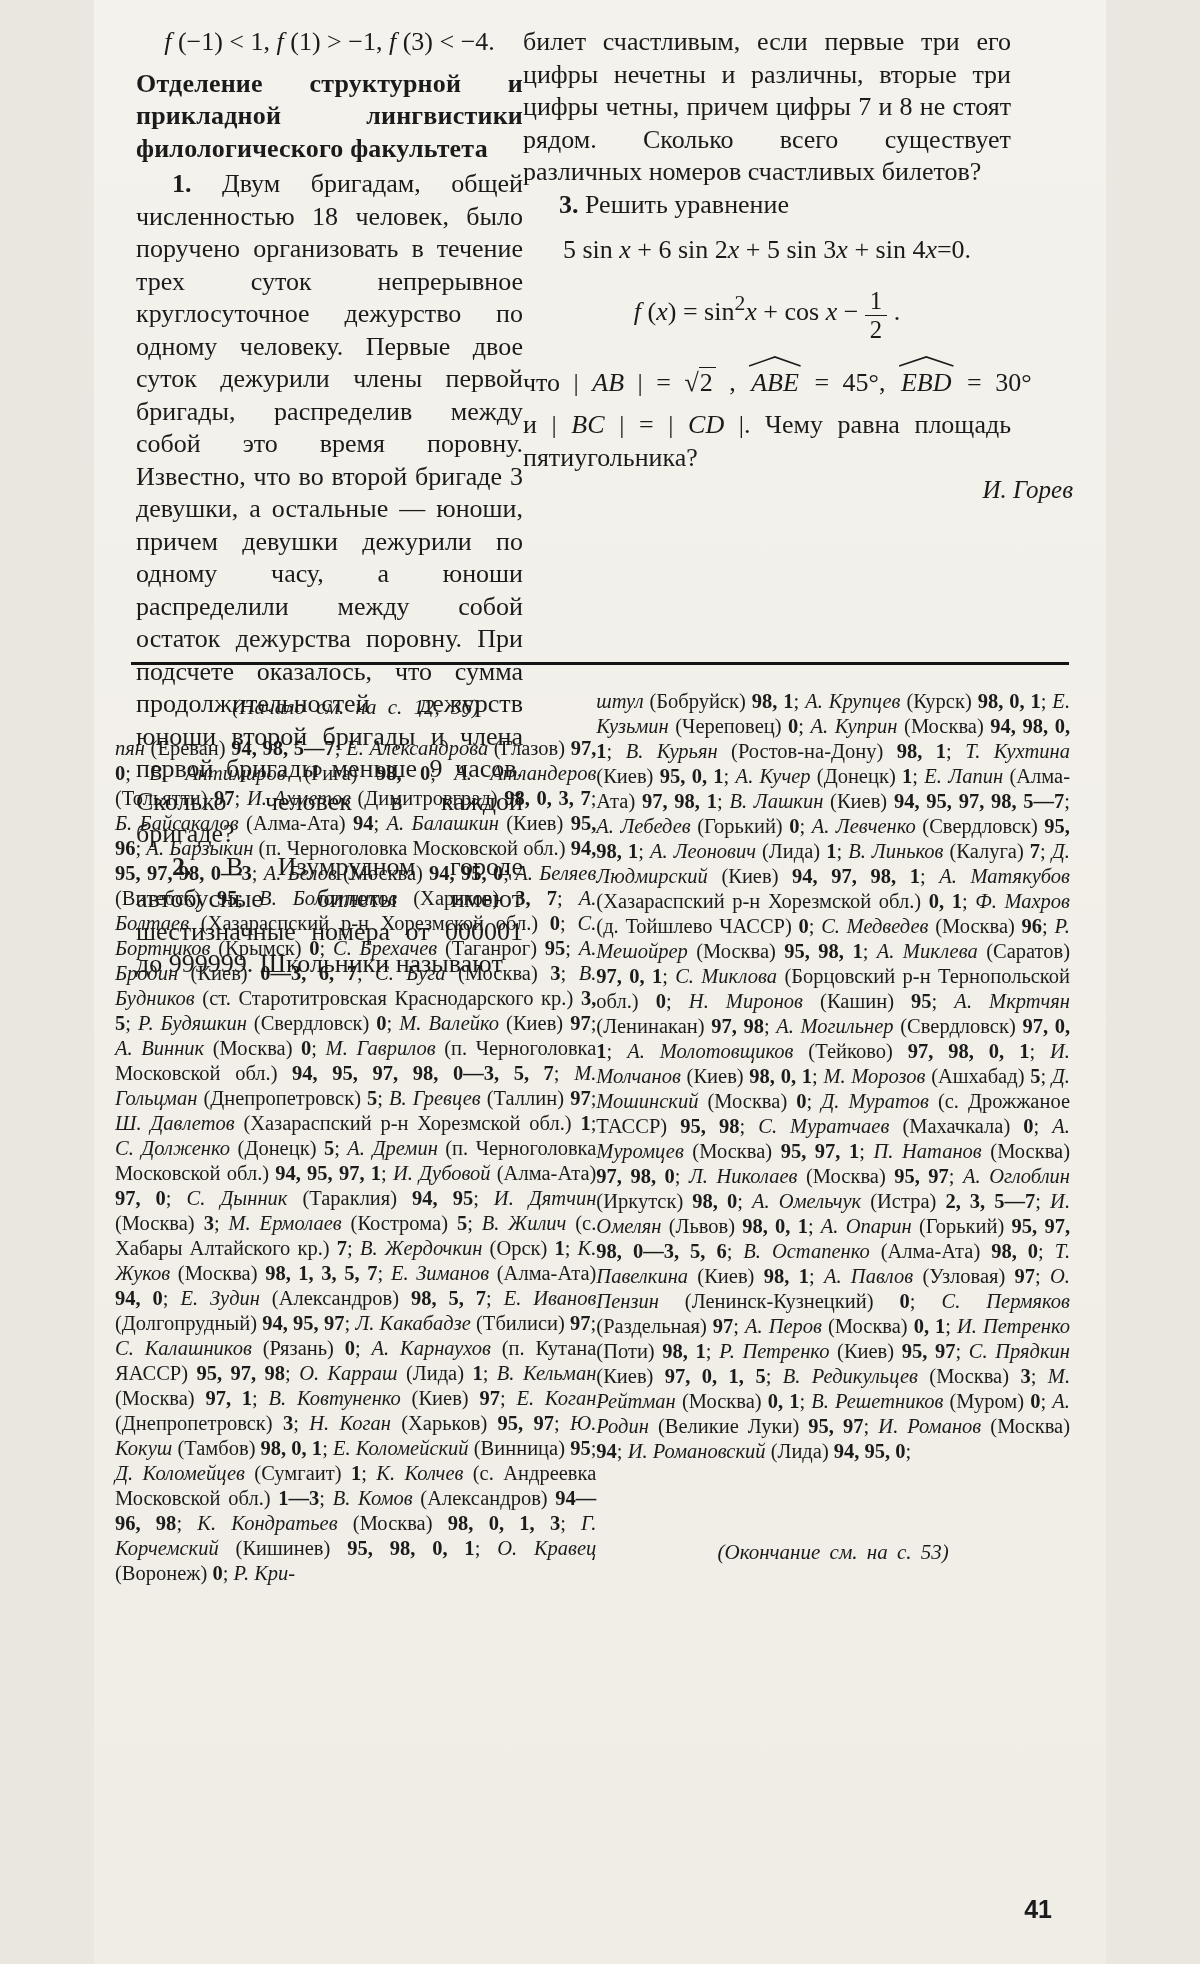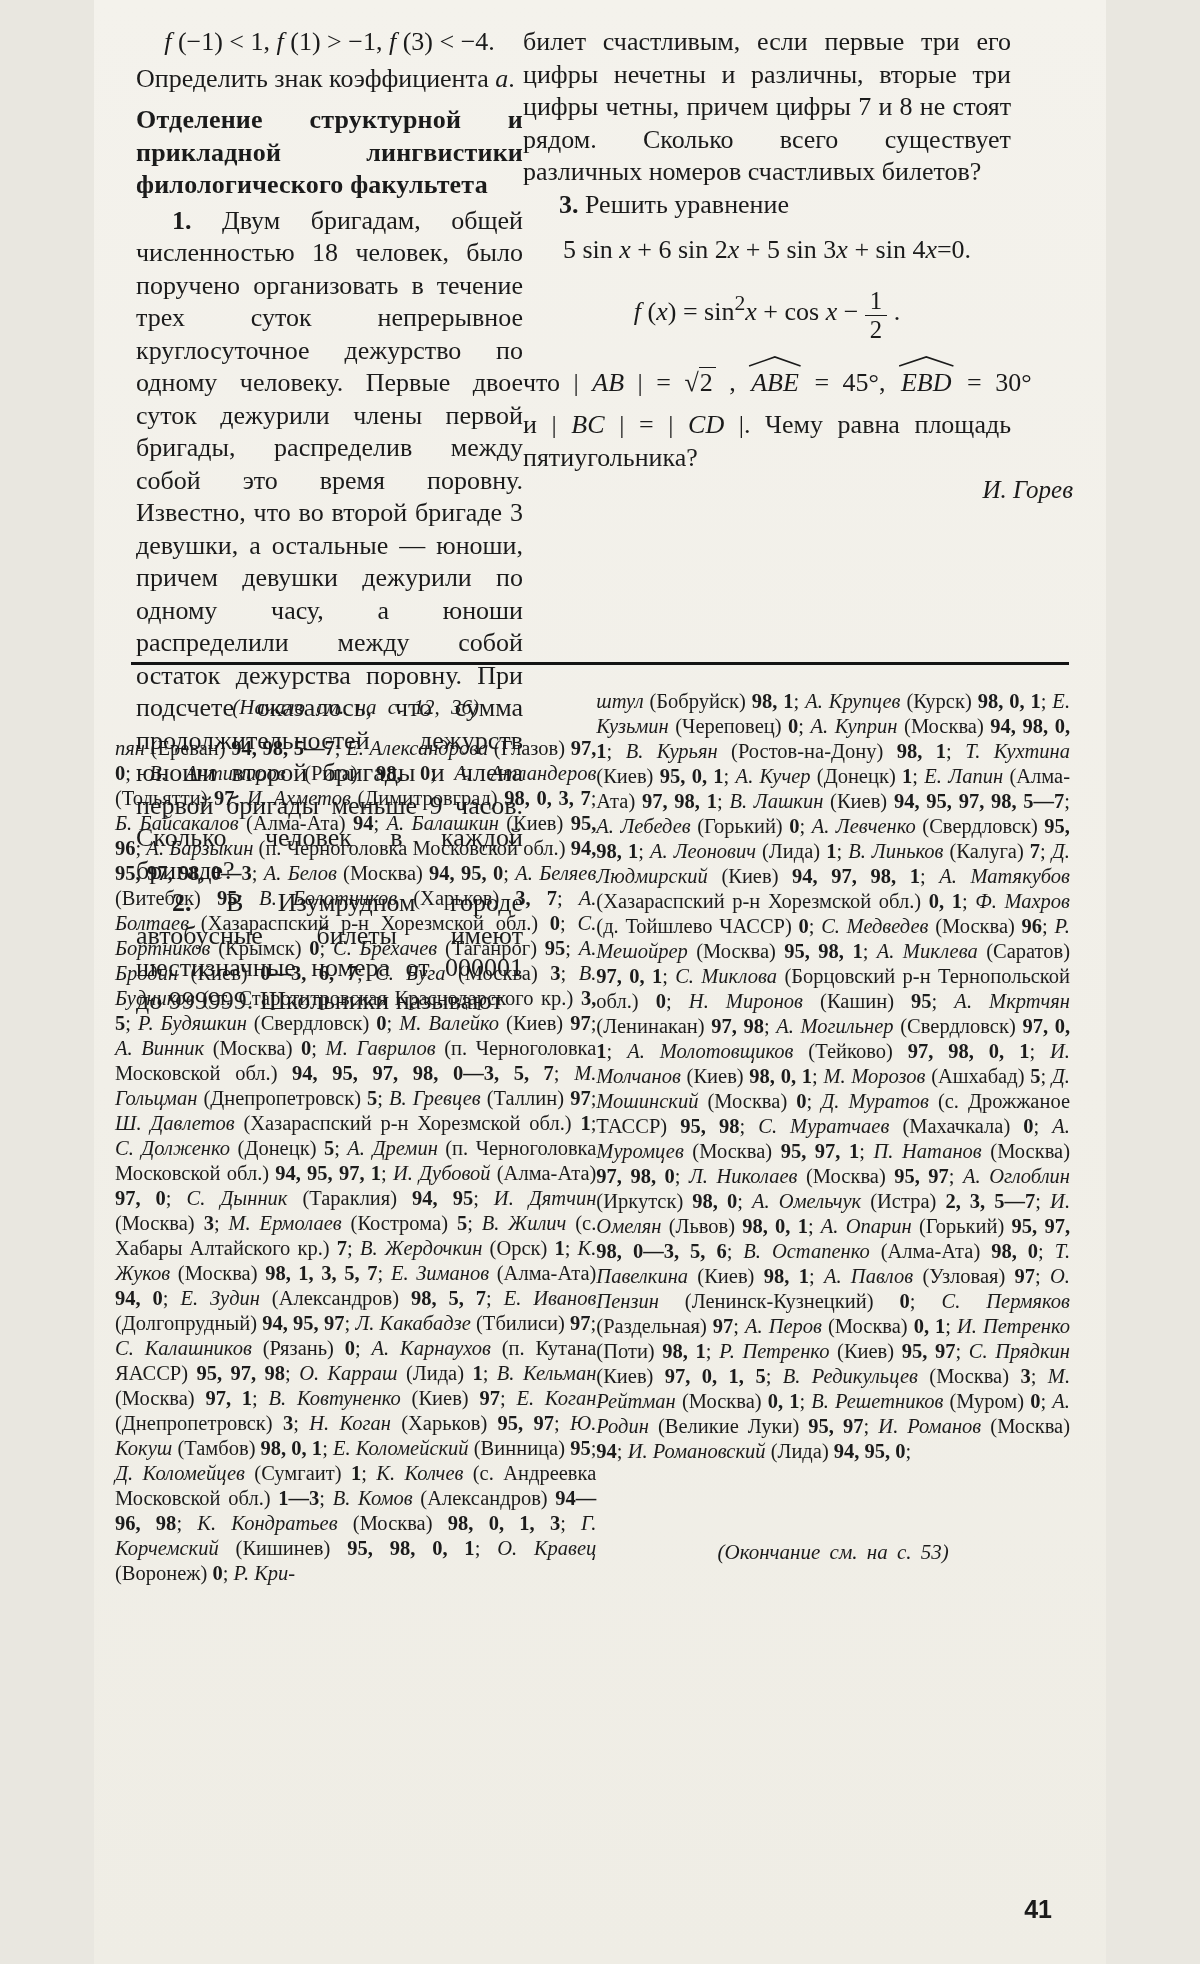--- a/index.html
+++ b/index.html
@@ -47,21 +47,20 @@
   .pageno{position:absolute;right:54px;bottom:40px;font-family:"Liberation Sans",sans-serif;font-weight:bold;font-size:25px;}
 </style>
 </head>
 <body>
 
 <div class="page">
 
   <div class="top">
     <div class="col top-left">
       <div class="formula-center"><span class="it">f</span><span> (−1) &lt; 1,  </span><span class="it">f</span><span> (1) &gt; −1,  </span><span class="it">f</span><span> (3) &lt; −4.</span></div>
-      <div class="noindent"><span>Определить знак коэффициента </span><span class="it">а</span><span>.</span></div>
       <div class="heading">Отделение структурной и прикладной лингвистики филологического факультета</div>
       <div class="par"><span class="bd">1.</span><span> Двум бригадам, общей численностью 18 человек, было поручено организовать в течение трех суток непрерывное круглосуточное дежурство по одному человеку. Первые двое суток дежурили члены первой бригады, распределив между собой это время поровну. Известно, что во второй бригаде 3 девушки, а остальные — юноши, причем девушки дежурили по одному часу, а юноши распределили между собой остаток дежурства поровну. При подсчете оказалось, что сумма продолжительностей дежурств юноши второй бригады и члена первой бригады меньше 9 часов. Сколько человек в каждой бригаде?</span></div>
       <div class="par"><span class="bd">2.</span><span> В Изумрудном городе автобусные билеты имеют шестизначные номера от 000001 до 999999. Школьники называют</span></div>
     </div>
     <div class="col top-right">
       <div class="noindent">билет счастливым, если первые три его цифры нечетны и различны, вторые три цифры четны, причем цифры 7 и 8 не стоят рядом. Сколько всего существует различных номеров счастливых билетов?</div>
       <div class="par"><span class="bd">3.</span><span> Решить уравнение</span></div>
       <div class="eq"><span>5 sin </span><span class="it">x</span><span> + 6 sin 2</span><span class="it">x</span><span> + 5 sin 3</span><span class="it">x</span><span> + sin 4</span><span class="it">x</span><span>=0.</span></div>
       <div class="eq eq4"><span class="it">f</span><span> (</span><span class="it">x</span><span>) = sin</span><sup>2</sup><span class="it">x</span><span> + cos </span><span class="it">x</span><span> − </span><span class="frac"><span class="num">1</span><span class="den">2</span></span><span> .</span></div>
       <div class="eq5"><span>что | </span><span class="it">AB</span><span> | = </span><span class="radical">√<span class="radicand">2</span></span><span> , </span><span class="hat"><svg viewBox="0 0 100 12" preserveAspectRatio="none">

